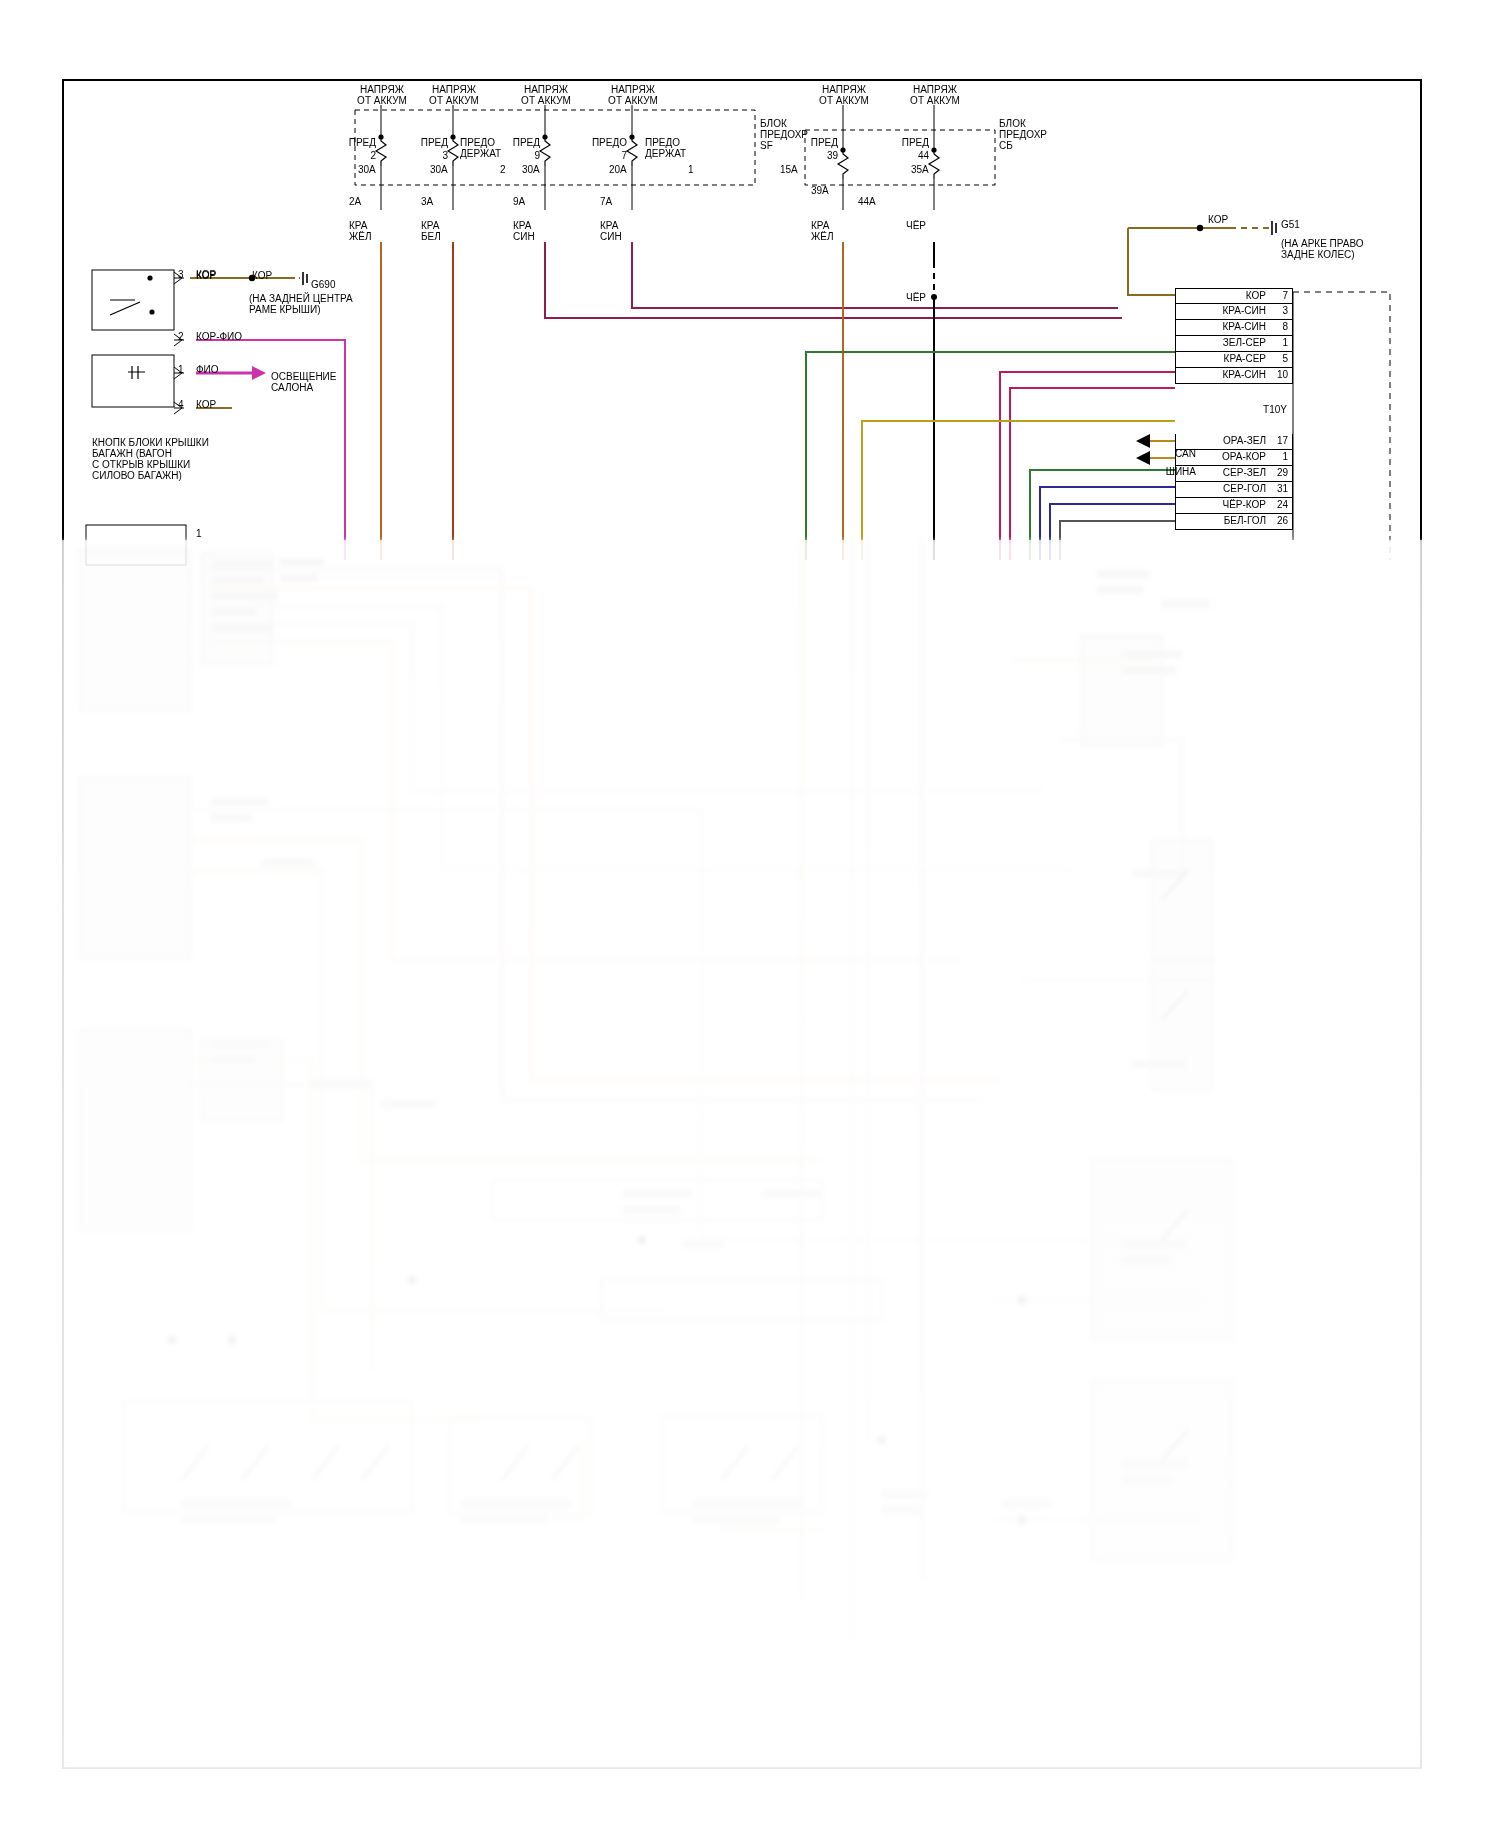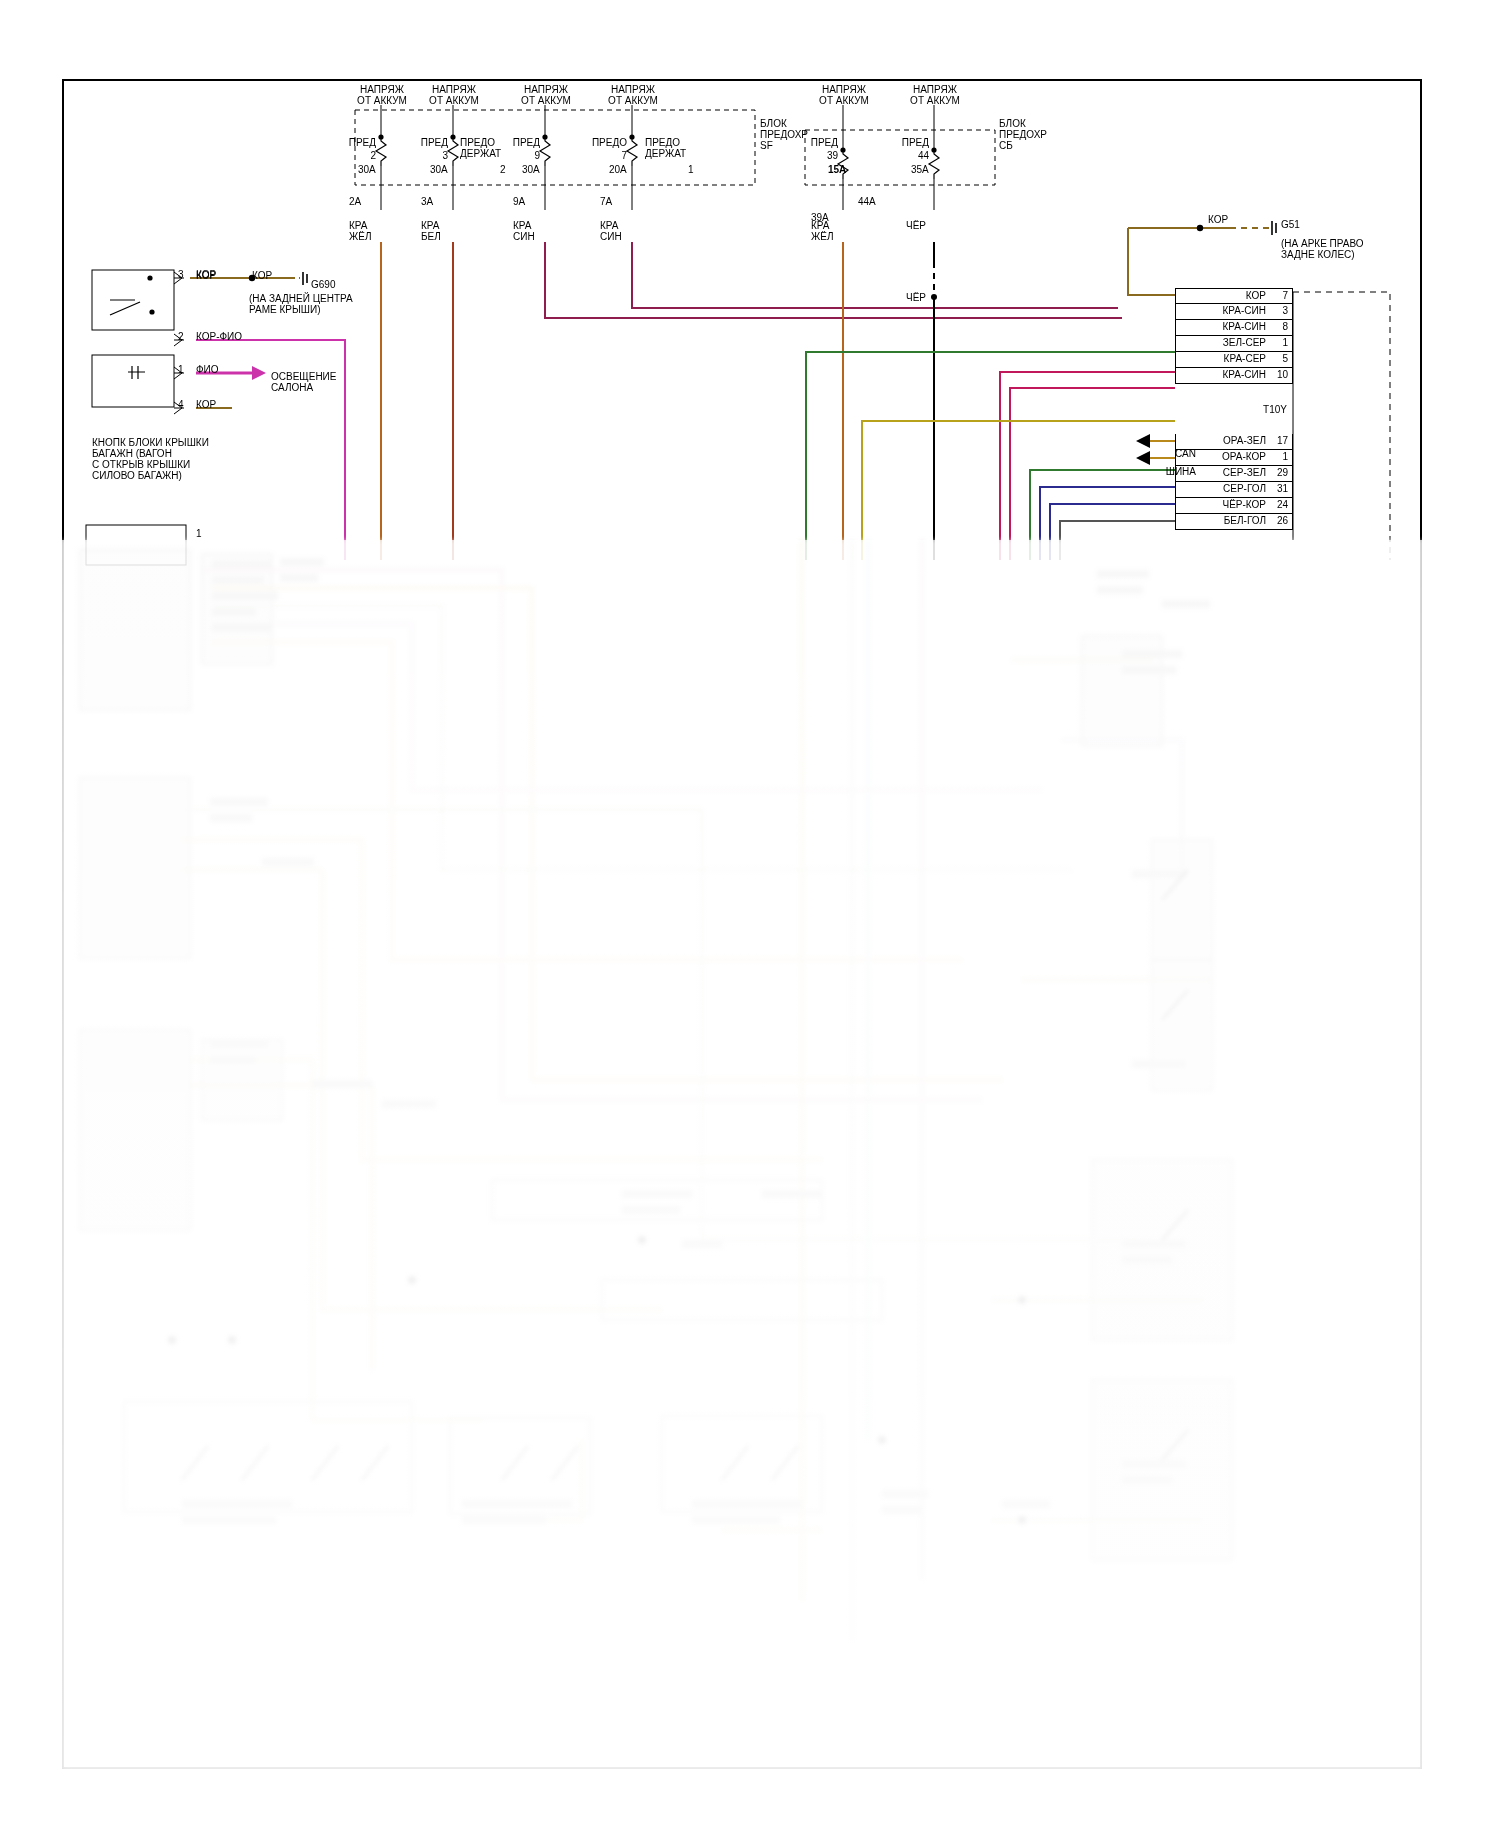--- a/index.html
+++ b/index.html
@@ -174,38 +174,38 @@
 
   <div class="lbl r" style="left:581px;top:137px;width:46px;">ПРЕДО</div>
   <div class="lbl r" style="left:581px;top:150px;width:46px;">7</div>
   <div class="lbl" style="left:609px;top:164px;">20A</div>
   <div class="lbl" style="left:645px;top:137px;">ПРЕДО
 ДЕРЖАТ</div>
   <div class="lbl" style="left:688px;top:164px;">1</div>
 
   <div class="lbl r" style="left:792px;top:137px;width:46px;">ПРЕД</div>
   <div class="lbl r" style="left:792px;top:150px;width:46px;">39</div>
-  <div class="lbl" style="left:828px;top:164px;font-weight:bold;">15A</div>
+  <div class="lbl" style="left:780px;top:164px;">15A</div>
 
   <div class="lbl r" style="left:883px;top:137px;width:46px;">ПРЕД</div>
   <div class="lbl r" style="left:883px;top:150px;width:46px;">44</div>
   <div class="lbl" style="left:911px;top:164px;">35A</div>
 
   <div class="lbl" style="left:760px;top:118px;">БЛОК
 ПРЕДОХР
 SF</div>
   <div class="lbl" style="left:999px;top:118px;">БЛОК
 ПРЕДОХР
 СБ</div>
 
   <div class="lbl" style="left:349px;top:196px;">2A</div>
   <div class="lbl" style="left:421px;top:196px;">3A</div>
   <div class="lbl" style="left:513px;top:196px;">9A</div>
   <div class="lbl" style="left:600px;top:196px;">7A</div>
-  <div class="lbl" style="left:811px;top:212px;">39A</div>
+  <div class="lbl" style="left:811px;top:185px;">39A</div>
   <div class="lbl" style="left:858px;top:196px;">44A</div>
 
   <div class="lbl" style="left:349px;top:220px;">КРА
 ЖЁЛ</div>
   <div class="lbl" style="left:421px;top:220px;">КРА
 БЕЛ</div>
   <div class="lbl" style="left:513px;top:220px;">КРА
 СИН</div>
   <div class="lbl" style="left:600px;top:220px;">КРА
 СИН</div>

